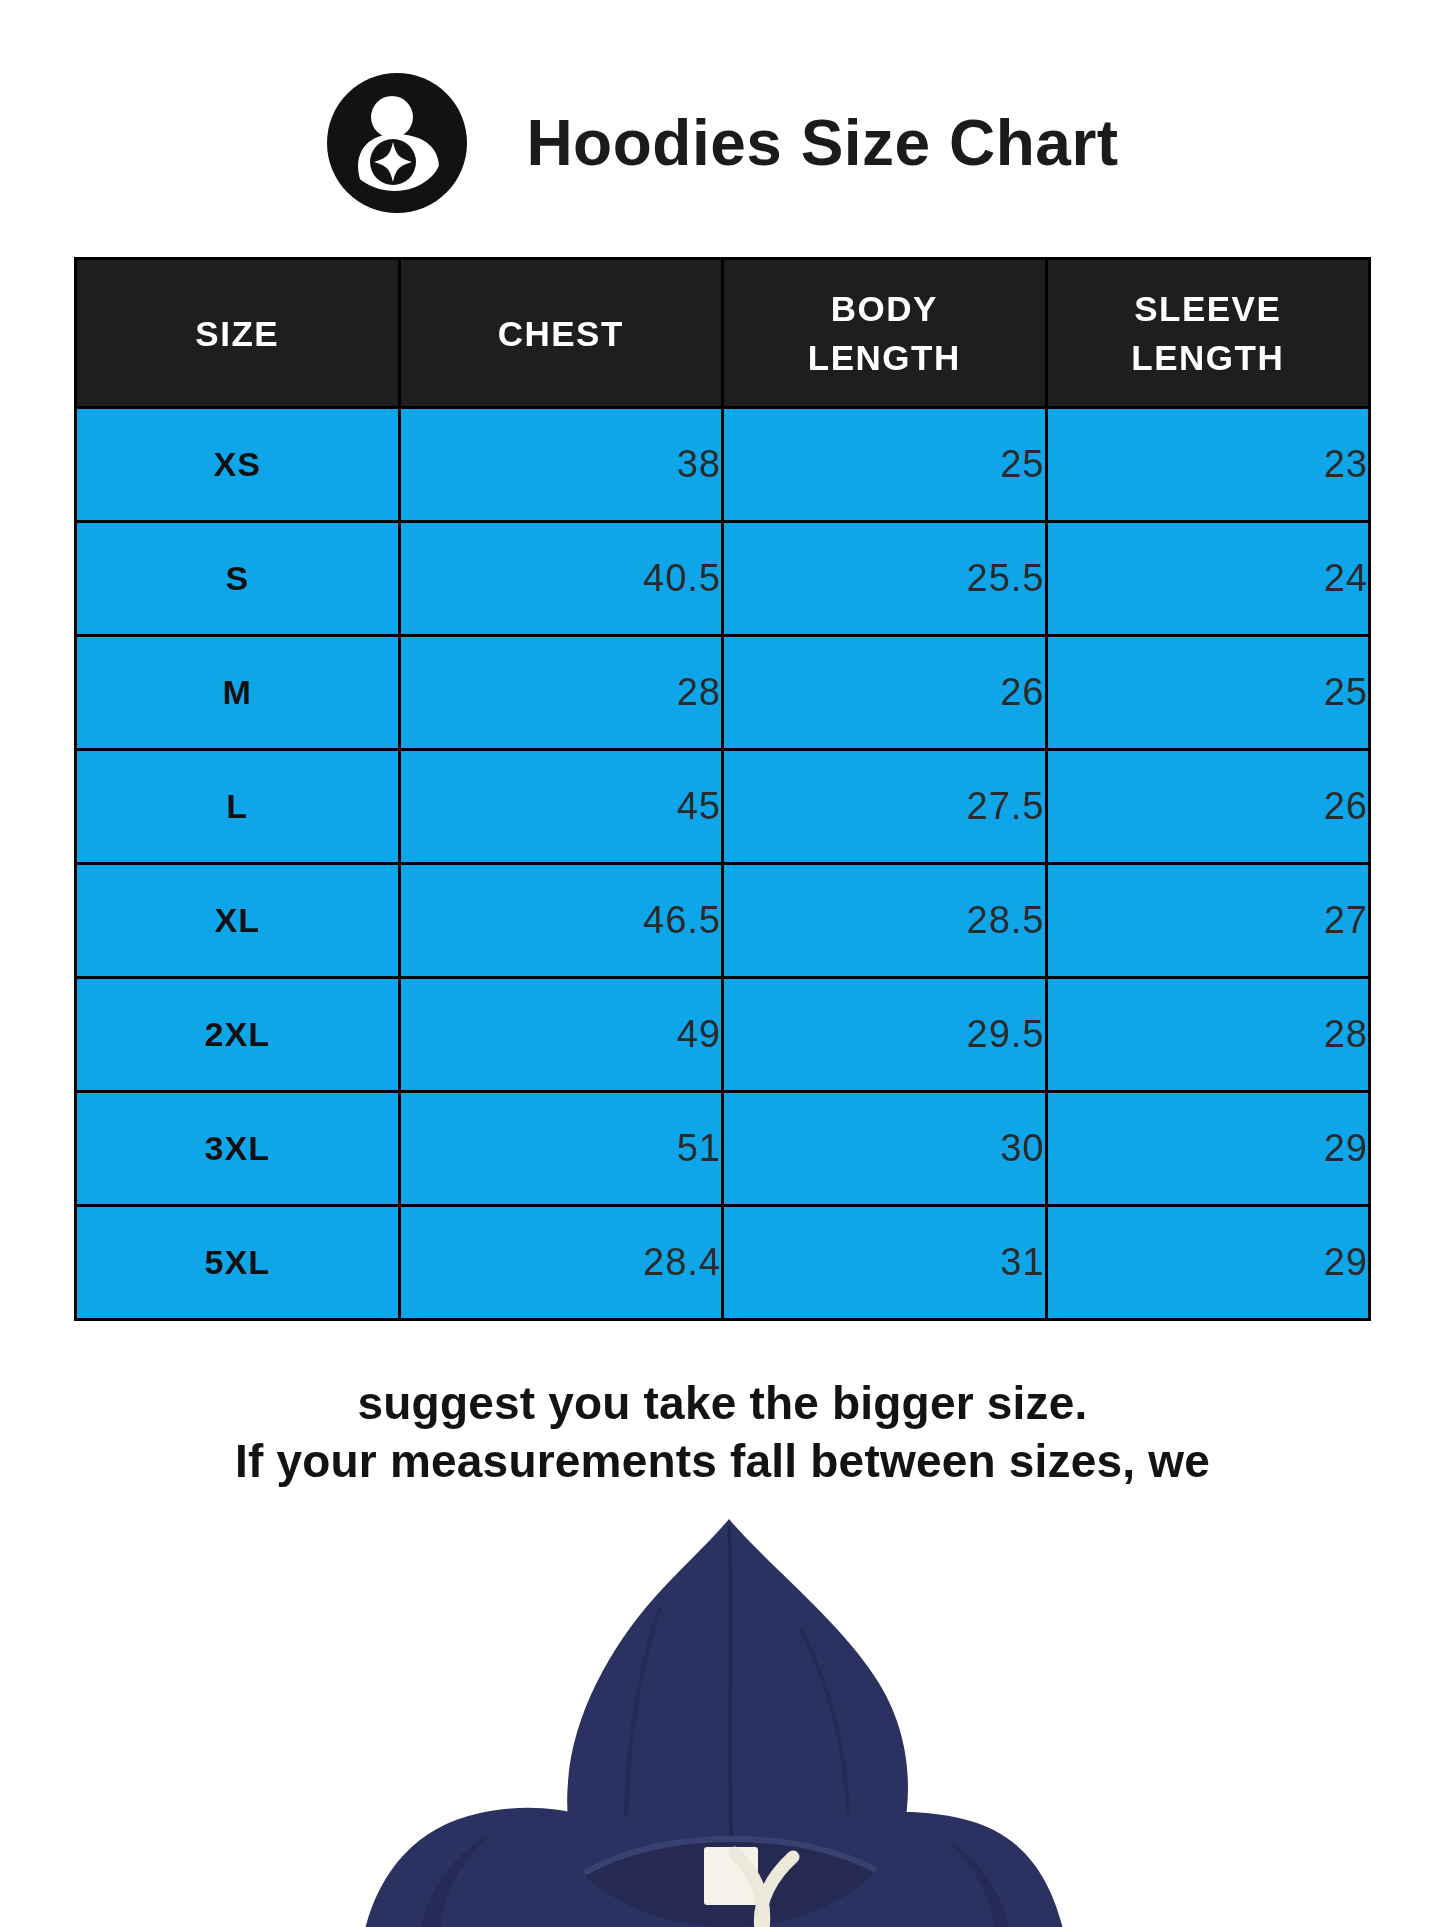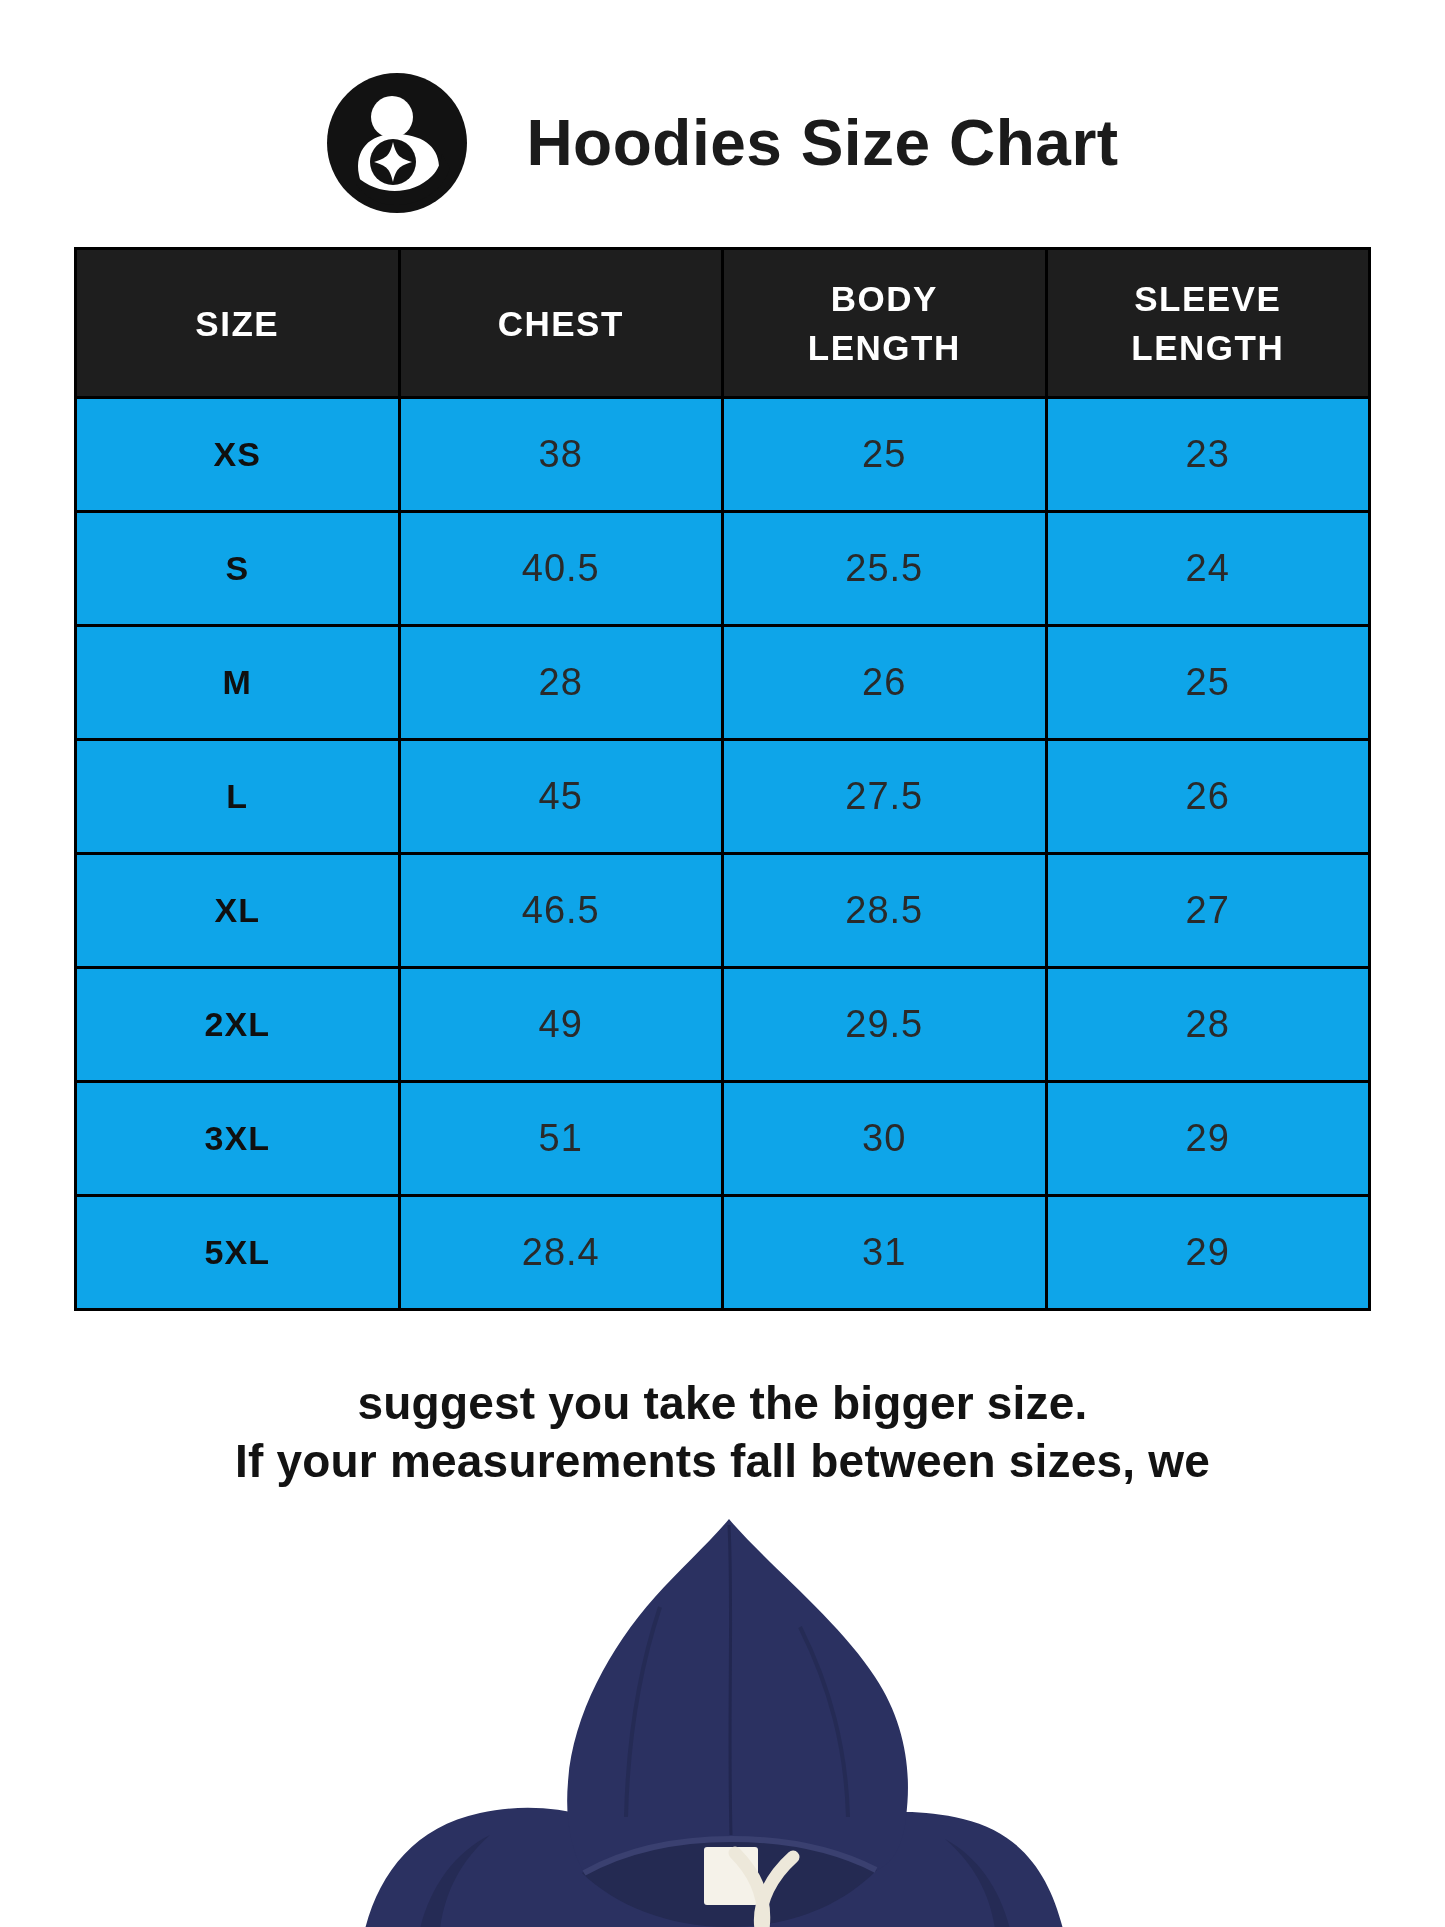--- a/index.html
+++ b/index.html
@@ -14,34 +14,34 @@
     display:flex;justify-content:center;align-items:center;gap:58px;
   }
   .logo{width:142px;height:142px;flex:0 0 auto;}
   .page-title{
     margin:0;font-size:64px;font-weight:bold;color:#1b1b1b;
     letter-spacing:0.5px;white-space:nowrap;
   }
 
   
   table.size-table{
-    position:absolute;left:74px;top:247px;width:1297px;
+    position:absolute;left:74px;top:257px;width:1297px;
     border-collapse:collapse;table-layout:fixed;
   }
   .size-table th,.size-table td{
     border:3px solid #000000;text-align:center;vertical-align:middle;padding:0;
   }
   .size-table th{
     height:146px;background:#1E1E1E;color:#ffffff;
     font-size:35px;font-weight:bold;letter-spacing:1.5px;line-height:1.4;
   }
   .size-table th .th-label{display:inline-block;max-width:230px;}
   .size-table td{height:111px;background:#0ea5e9;}
   td.size-cell{font-weight:bold;font-size:34px;color:#101010;letter-spacing:1px;}
-  td.num-cell{font-size:38px;font-weight:400;color:#2a2a2a;letter-spacing:1px;}
+  td.num-cell{font-size:38px;font-weight:400;color:#2a2a2a;letter-spacing:1px;text-align:right;}
 
   
   .note{
     position:absolute;top:1374px;left:0;right:0;text-align:center;
     font-size:46px;font-weight:bold;color:#131313;line-height:58px;
     letter-spacing:0.2px;
   }
 
   
   .hoodie-wrap{position:absolute;left:360px;top:1517px;width:710px;height:410px;}

